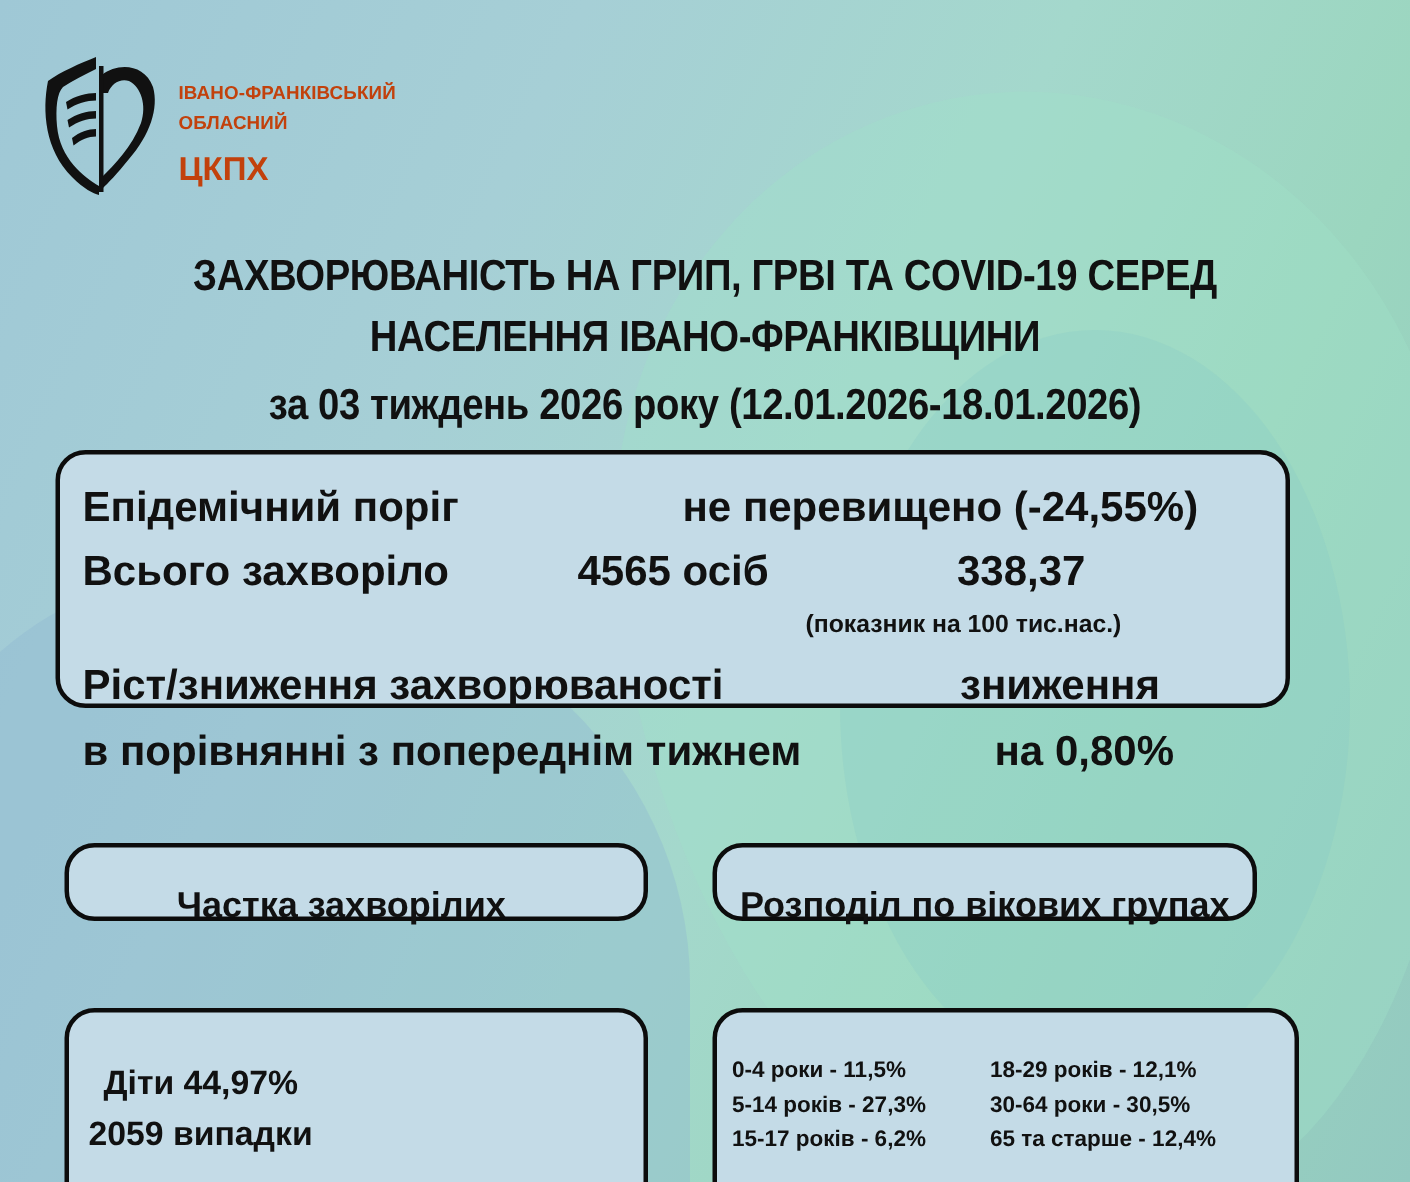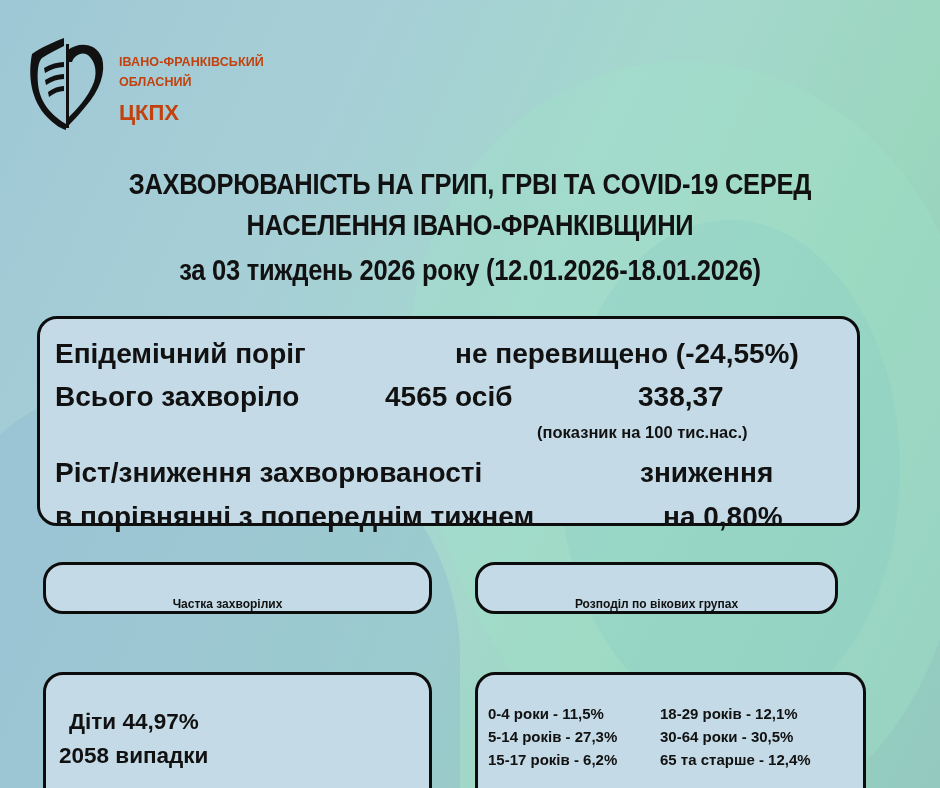--- a/index.html
+++ b/index.html
@@ -50,30 +50,30 @@
     .title.t1 { top: 168px; font-size: 29px; letter-spacing: -0.3px; transform: scaleX(0.88); }
     .title.t2 { top: 209px; font-size: 29px; letter-spacing: -0.3px; transform: scaleX(0.88); }
     .title.t3 { top: 254px; font-size: 29px; letter-spacing: -0.3px; transform: scaleX(0.88); }
 
     .card {
       position: absolute;
       background: #c4dbe7;
       border: 3px solid #0c0c0c;
       border-radius: 20px;
     }
-    .main-card { left: 37px; top: 316px; width: 823px; height: 210px; }
+    .main-card { left: 37px; top: 300px; width: 823px; height: 172px; }
     .main-card .row {
       position: absolute; font-weight: bold; font-size: 28px; line-height: 32px; white-space: nowrap;
     }
     .note { position: absolute; font-weight: bold; font-size: 16.5px; white-space: nowrap; }
 
     .hdr-card { height: 52px; top: 562px; display: flex; align-items: center; justify-content: center; }
     .hdr-left { left: 43px; width: 389px; }
     .hdr-right { left: 475px; width: 363px; }
-    .hdr-card span { font-weight: bold; font-size: 12px; margin-top: 31px; }
+    .hdr-card span { font-weight: bold; font-size: 24px; margin-top: 31px; }
     .hdr-left span { margin-left: -20px; }
 
     .body-card { top: 672px; height: 154px; }
     .body-left { left: 43px; width: 389px; }
     .body-right { left: 475px; width: 391px; }
 
     .share-line { position: absolute; font-weight: bold; font-size: 22.5px; white-space: nowrap; }
 
     .age { position: absolute; font-weight: bold; font-size: 15px; white-space: nowrap; }
   </style>
@@ -124,21 +124,21 @@
 <div class="card hdr-card hdr-left">
   <span>Частка захворілих</span>
 </div>
 
 <div class="card hdr-card hdr-right">
   <span>Розподіл по вікових групах</span>
 </div>
 
 <div class="card body-card body-left">
   <div class="share-line" style="left:23px; top:34px;">Діти 44,97%</div>
-  <div class="share-line" style="left:13px; top:68px;">2058 випадки</div>
+  <div class="share-line" style="left:13px; top:68px;">2059 випадки</div>
 </div>
 
 <div class="card body-card body-right">
   <div class="age" style="left:10px; top:30px;">0-4 роки - 11,5%</div>
   <div class="age" style="left:10px; top:53px;">5-14 років - 27,3%</div>
   <div class="age" style="left:10px; top:76px;">15-17 років - 6,2%</div>
   <div class="age" style="left:182px; top:30px;">18-29 років - 12,1%</div>
   <div class="age" style="left:182px; top:53px;">30-64 роки - 30,5%</div>
   <div class="age" style="left:182px; top:76px;">65 та старше - 12,4%</div>
 </div>

